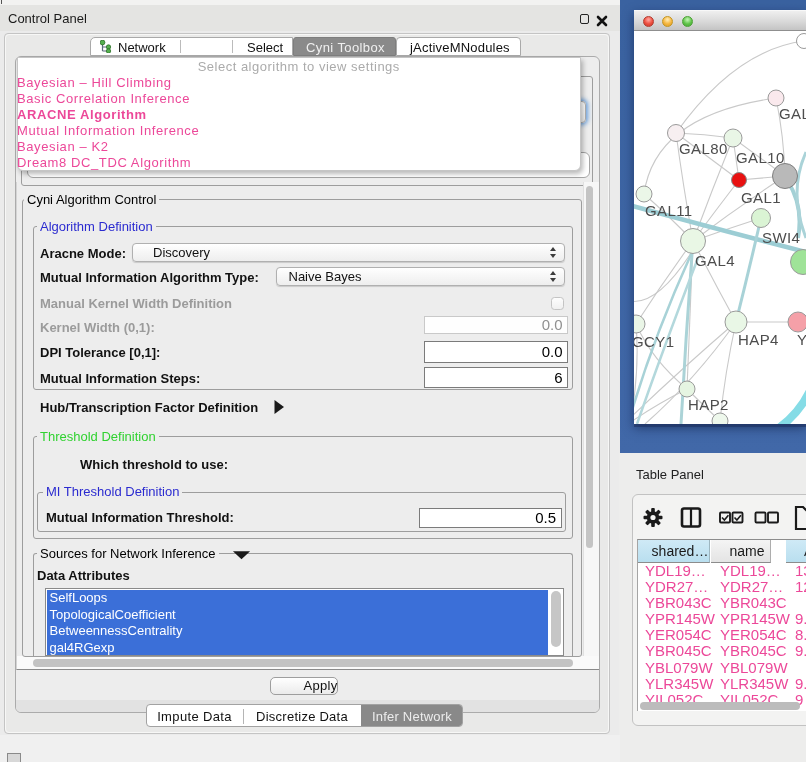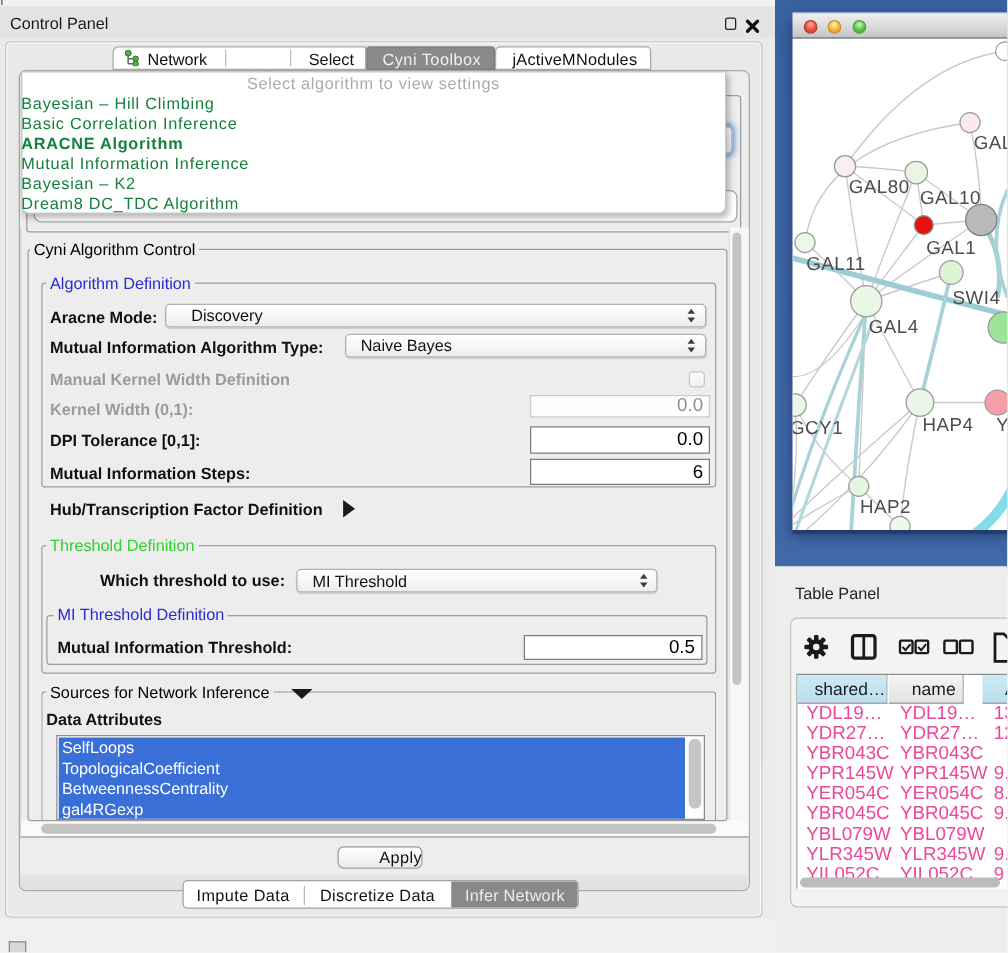--- a/index.html
+++ b/index.html
@@ -293,24 +293,20 @@
 
     <div class="abs lbl bold" style="left:40px; top:400px;">Hub/Transcription Factor Definition</div>
     <svg class="abs" style="left:273px; top:399px;" width="12" height="16" viewBox="0 0 12 16">
       <path d="M1.5 1 L11 8 L1.5 15 Z" fill="#1a1a1a"></path>
     </svg>
 
     <div class="gbox" style="left:33px; top:436px; width:540px; height:103px;"></div>
     <div class="gtitle" style="left:37px; top:430px; color:#30d230;">Threshold Definition</div>
 
     <div class="abs lbl bold" style="left:80px; top:457px;">Which threshold to use:</div>
-    <div class="combo" style="left:237px; top:455px; width:289px; height:19px;">
-      <span class="ct">MI Threshold</span>
-        <span class="stepper"></span>
-    </div>
 
     <div class="gbox" style="left:37px; top:491.5px; width:529px; height:40px;"></div>
     <div class="gtitle" style="left:43px; top:485px; color:#2b2bd0;">MI Threshold Definition</div>
 
     <div class="abs lbl bold" style="left:46px; top:510px;">Mutual Information Threshold:</div>
     <div class="tfield" style="left:418.5px; top:507.5px; width:143px; height:20px;">0.5</div>
 
     <div class="gbox" style="left:33px; top:553px; width:540px; height:104px; border-bottom:none; border-radius:3px 3px 0 0;"></div>
     <div class="gtitle" style="left:37px; top:547px;">Sources for Network Inference</div>
     <svg class="abs" style="left:232px; top:550px;" width="19" height="10" viewBox="0 0 20 10">
@@ -335,21 +331,21 @@
       <div class="abs" style="left:97px; top:0; width:117px; height:23.5px; display:flex; align-items:center; justify-content:center; font-size:13px; color:#111; letter-spacing:0.25px;">Discretize Data</div>
       <div class="abs" style="left:214px; top:0; width:103px; height:23.5px; background:#898989; display:flex; align-items:center; justify-content:center; font-size:13px; color:#ececec; letter-spacing:0.2px;">Infer Network</div>
     </div>
 
     <div class="abs" style="left:0; top:735px; width:620px; height:27px; background:#f0f0f0;"></div>
 
     <div class="abs" style="left:7px; top:753px; width:14px; height:9px; border:1.5px solid #8a8a8a; border-bottom:none; background:#d8d8d8;"></div>
 
     <div class="abs" id="popup" style="left:16.5px; top:57px; width:564.5px; height:113.5px; background:#fff; border:1px solid #c5c5c5; border-radius:0 0 6px 6px; box-shadow:2px 3px 5px rgba(0,0,0,0.28);">
       <div class="abs" style="left:0; top:1px; width:100%; text-align:center; font-size:13px; color:#ababab; line-height:16px; letter-spacing:0.5px;">Select algorithm to view settings</div>
-      <div class="abs" style="left:-0.5px; top:17px; font-size:13px; color:#15803d; line-height:16px; letter-spacing:0.6px;">
+      <div class="abs" style="left:-0.5px; top:17px; font-size:13px; color:#ec4899; line-height:16px; letter-spacing:0.6px;">
         Bayesian – Hill Climbing<br>
         Basic Correlation Inference<br>
         <span class="bold">ARACNE Algorithm</span><br>
         Mutual Information Inference<br>
         Bayesian – K2<br>
         Dream8 DC_TDC Algorithm
       </div>
     </div>
   </div>
 

